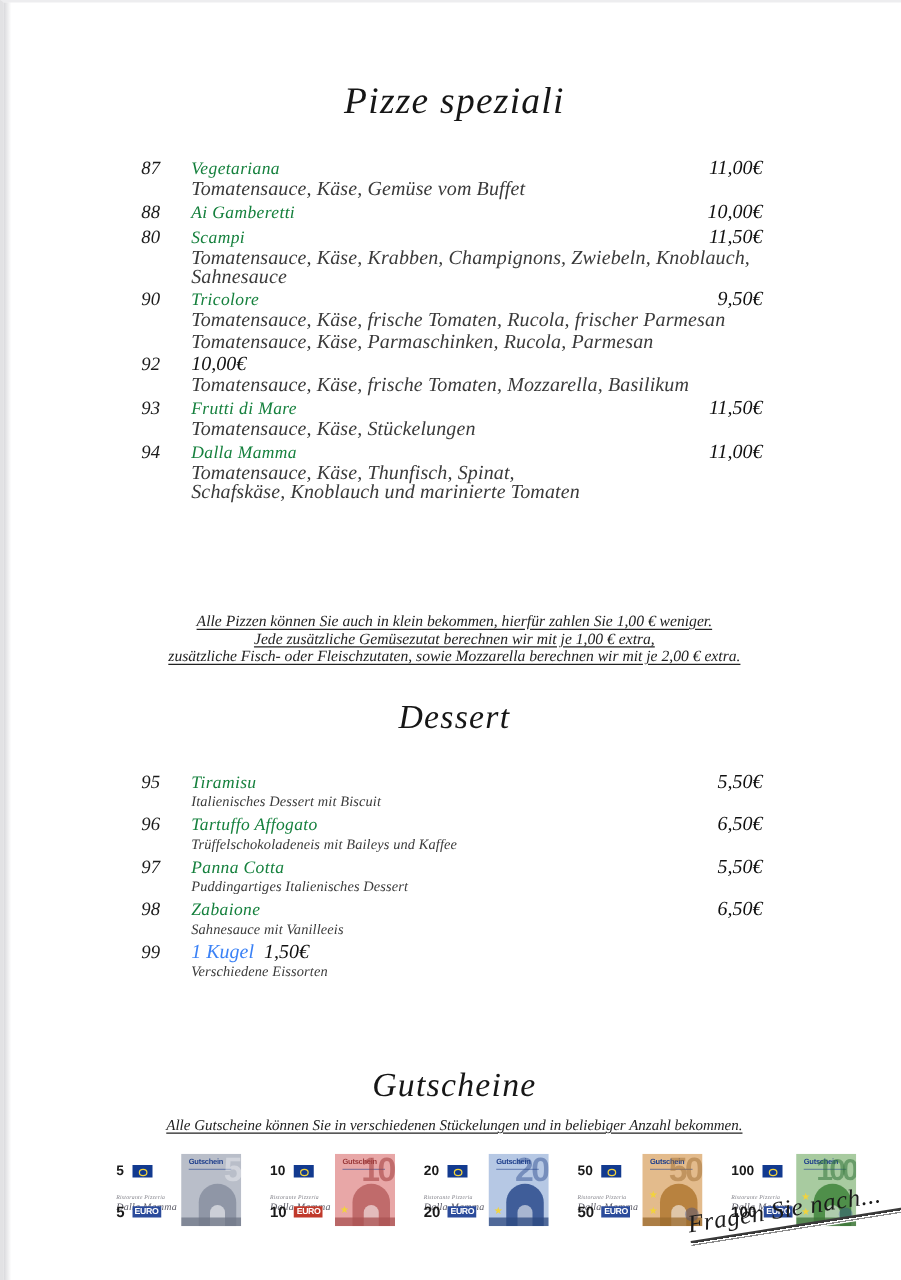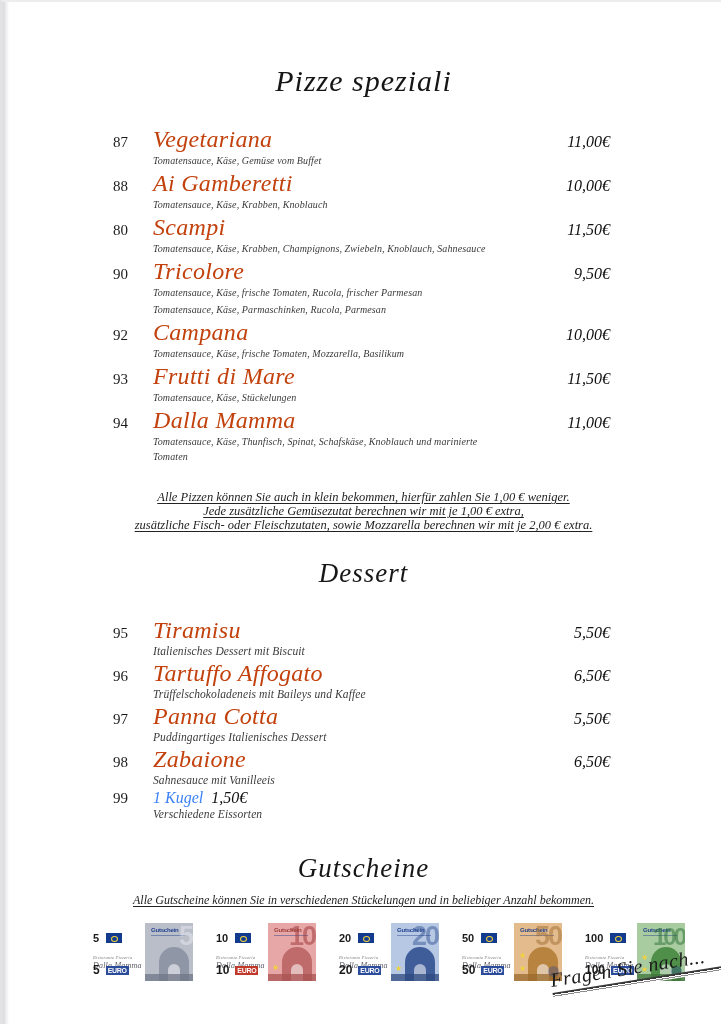--- a/index.html
+++ b/index.html
@@ -76,48 +76,49 @@
     margin-bottom: 2px;
   }
   .item-head {
     display: flex;
     align-items: baseline;
     white-space: nowrap;
   }
   .item-num {
     width: 40px;
     flex: none;
+    font-style: italic;
     font-size: 15px;
     color: #1b1b1b;
   }
   .item-name {
     flex: 1 1 auto;
     font-style: italic;
-    font-size: 24px;
-    color: #c2410c;
+    font-size: 14px;
+    color: #15803d;
     letter-spacing: 0.3px;
   }
   .item-qty {
     flex: none;
     font-style: italic;
     font-size: 16px;
     color: #3b82f6;
     padding-right: 8px;
   }
   .item-price {
     flex: none;
     font-style: italic;
     font-size: 16px;
     color: #111111;
     text-align: left;
   }
   .item-desc {
     margin: 0 0 0 40px;
     font-style: italic;
-    font-size: 10px;
+    font-size: 16px;
     line-height: 15px;
     color: #3a3a3a;
     letter-spacing: 0.1px;
   }
   #dessert-list .item-desc { font-size: 11.5px; }
   #dessert-list .menu-item { margin-bottom: 1px; }
 
   
   .note {
     position: absolute;
@@ -330,21 +331,20 @@
       </div>
       <p class="item-desc">Tomatensauce, Käse, Gemüse vom Buffet</p>
     </div>
 
     <div class="menu-item">
       <div class="item-head">
         <span class="item-num">88</span>
         <span class="item-name">Ai Gamberetti</span>
         <span class="item-price">10,00€</span>
       </div>
-      <p class="item-desc">Tomatensauce, Käse, Krabben, Knoblauch</p>
     </div>
 
     <div class="menu-item">
       <div class="item-head">
         <span class="item-num">80</span>
         <span class="item-name">Scampi</span>
         <span class="item-price">11,50€</span>
       </div>
       <p class="item-desc">Tomatensauce, Käse, Krabben, Champignons, Zwiebeln, Knoblauch, Sahnesauce</p>
     </div>
@@ -358,21 +358,20 @@
       <p class="item-desc">Tomatensauce, Käse, frische Tomaten, Rucola, frischer Parmesan</p>
     </div>
 
     <div class="menu-item">
       <p class="item-desc">Tomatensauce, Käse, Parmaschinken, Rucola, Parmesan</p>
     </div>
 
     <div class="menu-item">
       <div class="item-head">
         <span class="item-num">92</span>
-        <span class="item-name">Campana</span>
         <span class="item-price">10,00€</span>
       </div>
       <p class="item-desc">Tomatensauce, Käse, frische Tomaten, Mozzarella, Basilikum</p>
     </div>
 
     <div class="menu-item">
       <div class="item-head">
         <span class="item-num">93</span>
         <span class="item-name">Frutti di Mare</span>
         <span class="item-price">11,50€</span>

